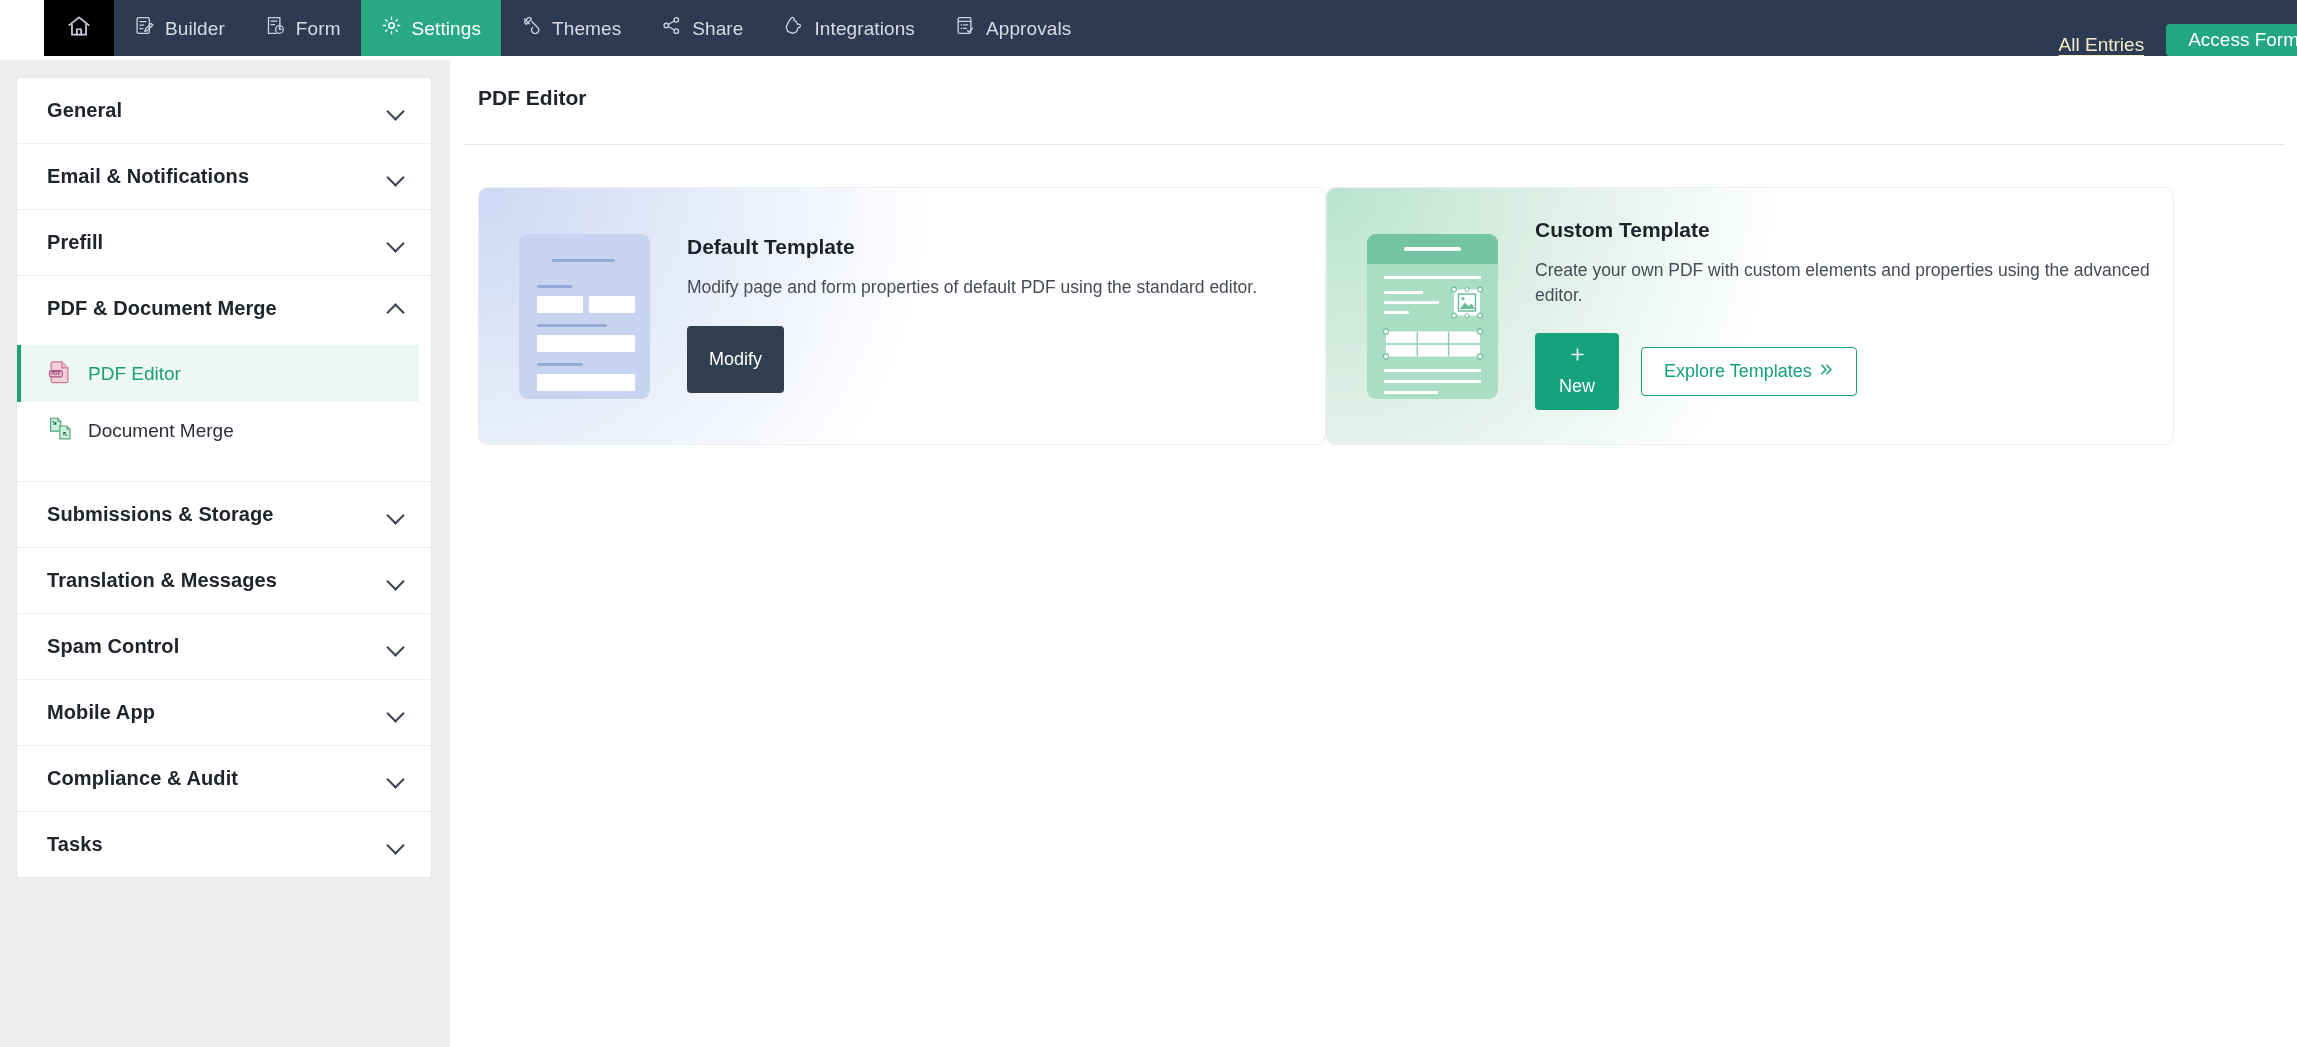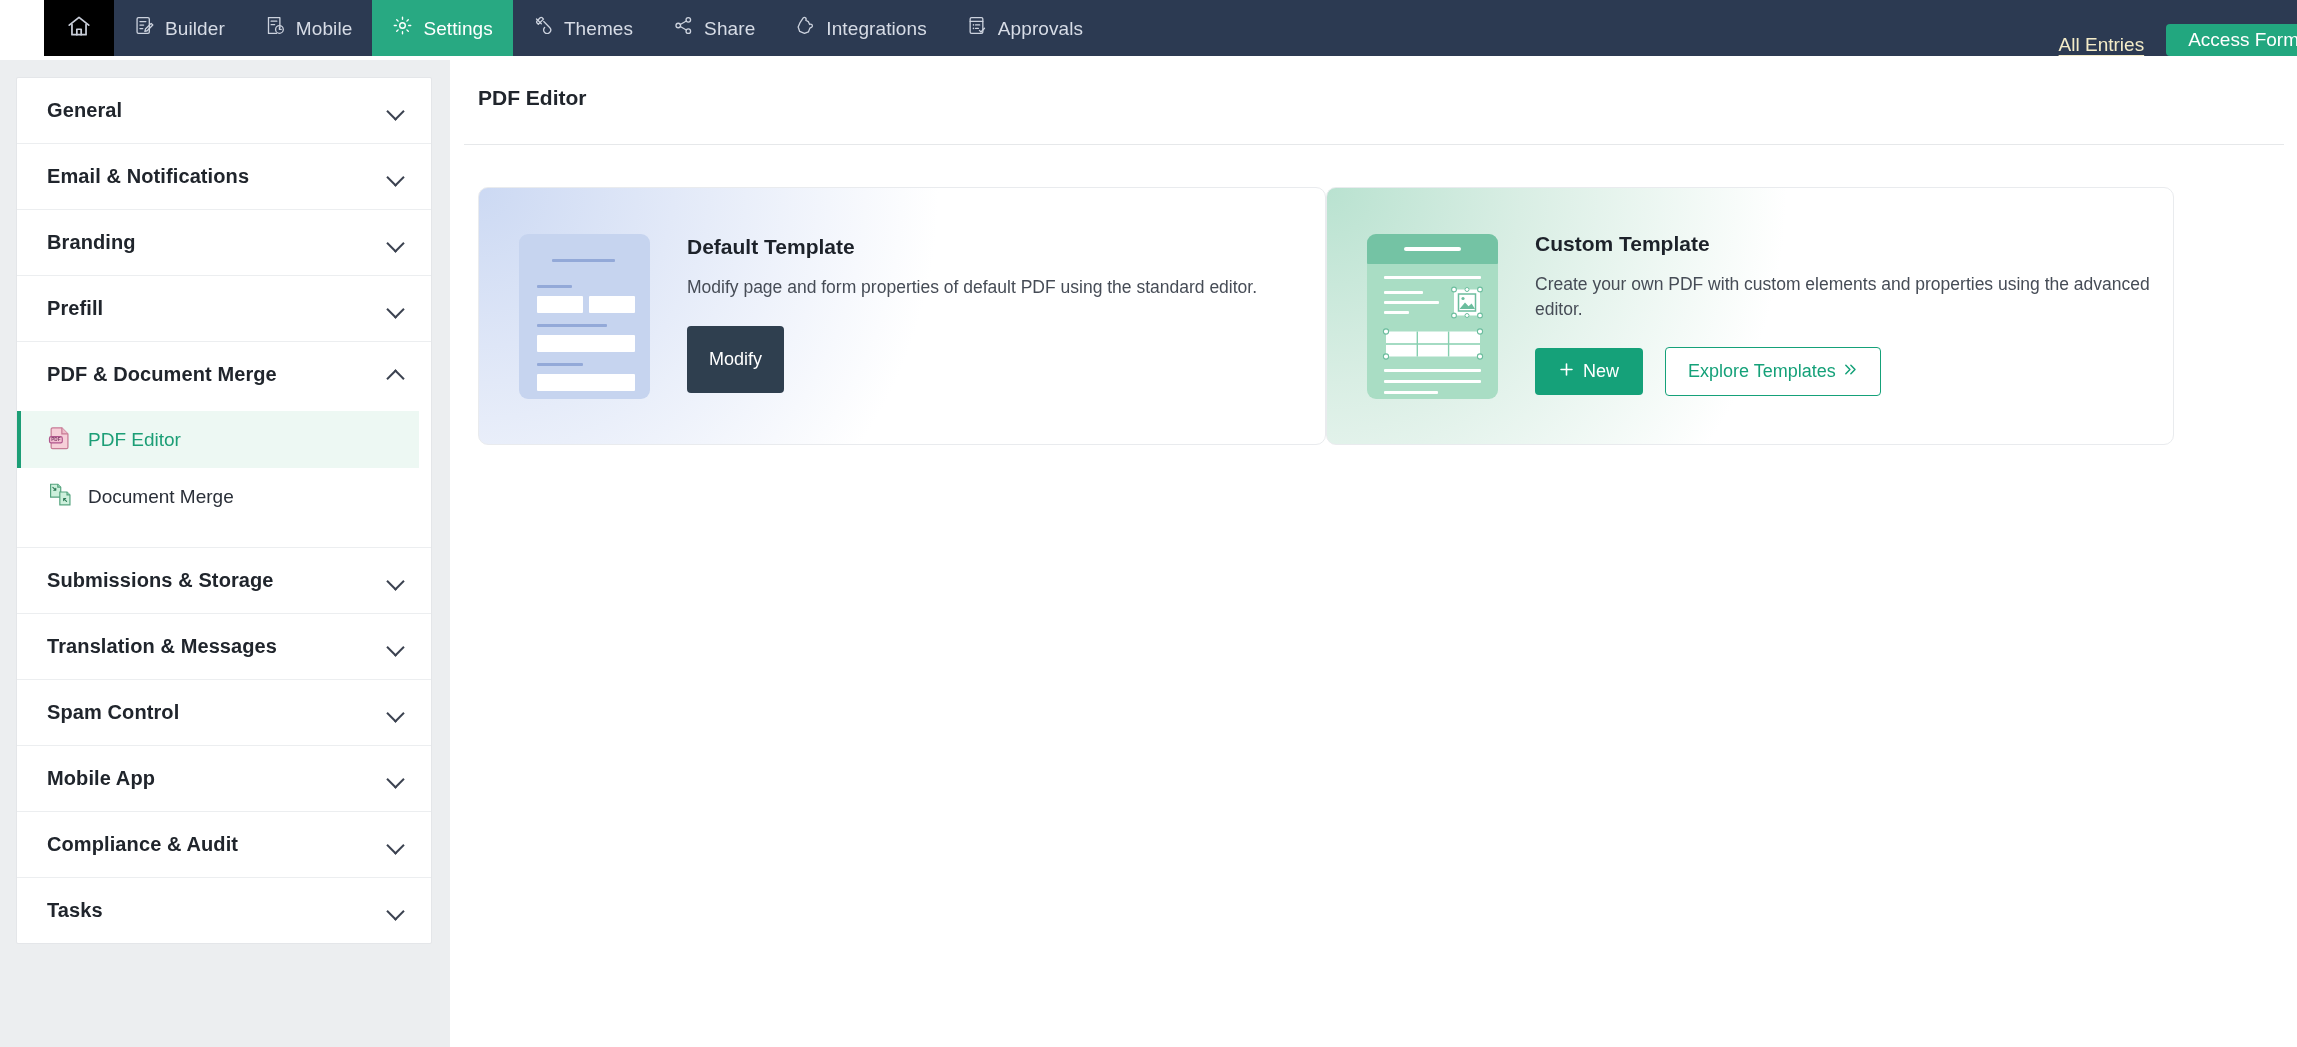--- a/index.html
+++ b/index.html
@@ -157,21 +157,21 @@
     border: none; border-radius: 4px; cursor: pointer;
     font-family: "Liberation Sans", sans-serif;
   }
   .btn-dark {
     background: #2f3f4f; color: #ffffff;
     font-size: 18px; padding: 23px 22px;
   }
   .btn-green {
     background: #15a179; color: #ffffff;
     font-size: 18px; padding: 13px 24px;
-    display: inline-flex; align-items: center; gap: 9px;
+    display: inline-flex; align-items: center; gap: 9px; flex-direction: column;
   }
   .btn-outline {
     background: #ffffff; color: #15a179;
     border: 1px solid #15a179;
     font-size: 18px; padding: 13px 22px;
     display: inline-flex; gap: 7px;
   }
 </style>
 </head>
 <body>
@@ -207,21 +207,21 @@
       <span>
         <svg width="21" height="21" viewBox="0 0 24 24" fill="none" stroke="#ccd2de" stroke-width="1.5" stroke-linecap="round" stroke-linejoin="round">
           <path d="M4 3h13v11.5"></path>
             <path d="M4 3v18h9"></path>
           <line x1="7" y1="7" x2="13.5" y2="7"></line>
             <line x1="7" y1="11" x2="11" y2="11"></line>
           <circle cx="16.5" cy="16.5" r="4.4"></circle>
             <path d="M16.5 14.4v2.1h2"></path>
         </svg>
       </span>
-      <span class="lbl">Mobile</span>
+      <span class="lbl">Form</span>
     </div>
 
     <div class="nav-item active">
       <span>
         <svg width="21" height="21" viewBox="0 0 24 24" fill="none" stroke="#ffffff" stroke-width="1.6" stroke-linecap="round" stroke-linejoin="round">
           <circle cx="12" cy="12" r="3.2"></circle>
           <path d="M12 2.6v2.3M12 19.1v2.3M21.4 12h-2.3M4.9 12H2.6M18.6 5.4l-1.6 1.6M7 17l-1.6 1.6M18.6 18.6 17 17M7 7 5.4 5.4"></path>
         </svg>
       </span>
       <span class="lbl">Settings</span>
@@ -294,26 +294,20 @@
       </div>
     </div>
 
     <div class="side-group">
       <div class="side-head">
         <span class="t">Email &amp; Notifications</span>
         <span class="chev"></span>
       </div>
     </div>
 
-    <div class="side-group">
-      <div class="side-head">
-        <span class="t">Branding</span>
-        <span class="chev"></span>
-      </div>
-    </div>
 
     <div class="side-group">
       <div class="side-head">
         <span class="t">Prefill</span>
         <span class="chev"></span>
       </div>
     </div>
 
     <div class="side-group">
       <div class="side-head">

